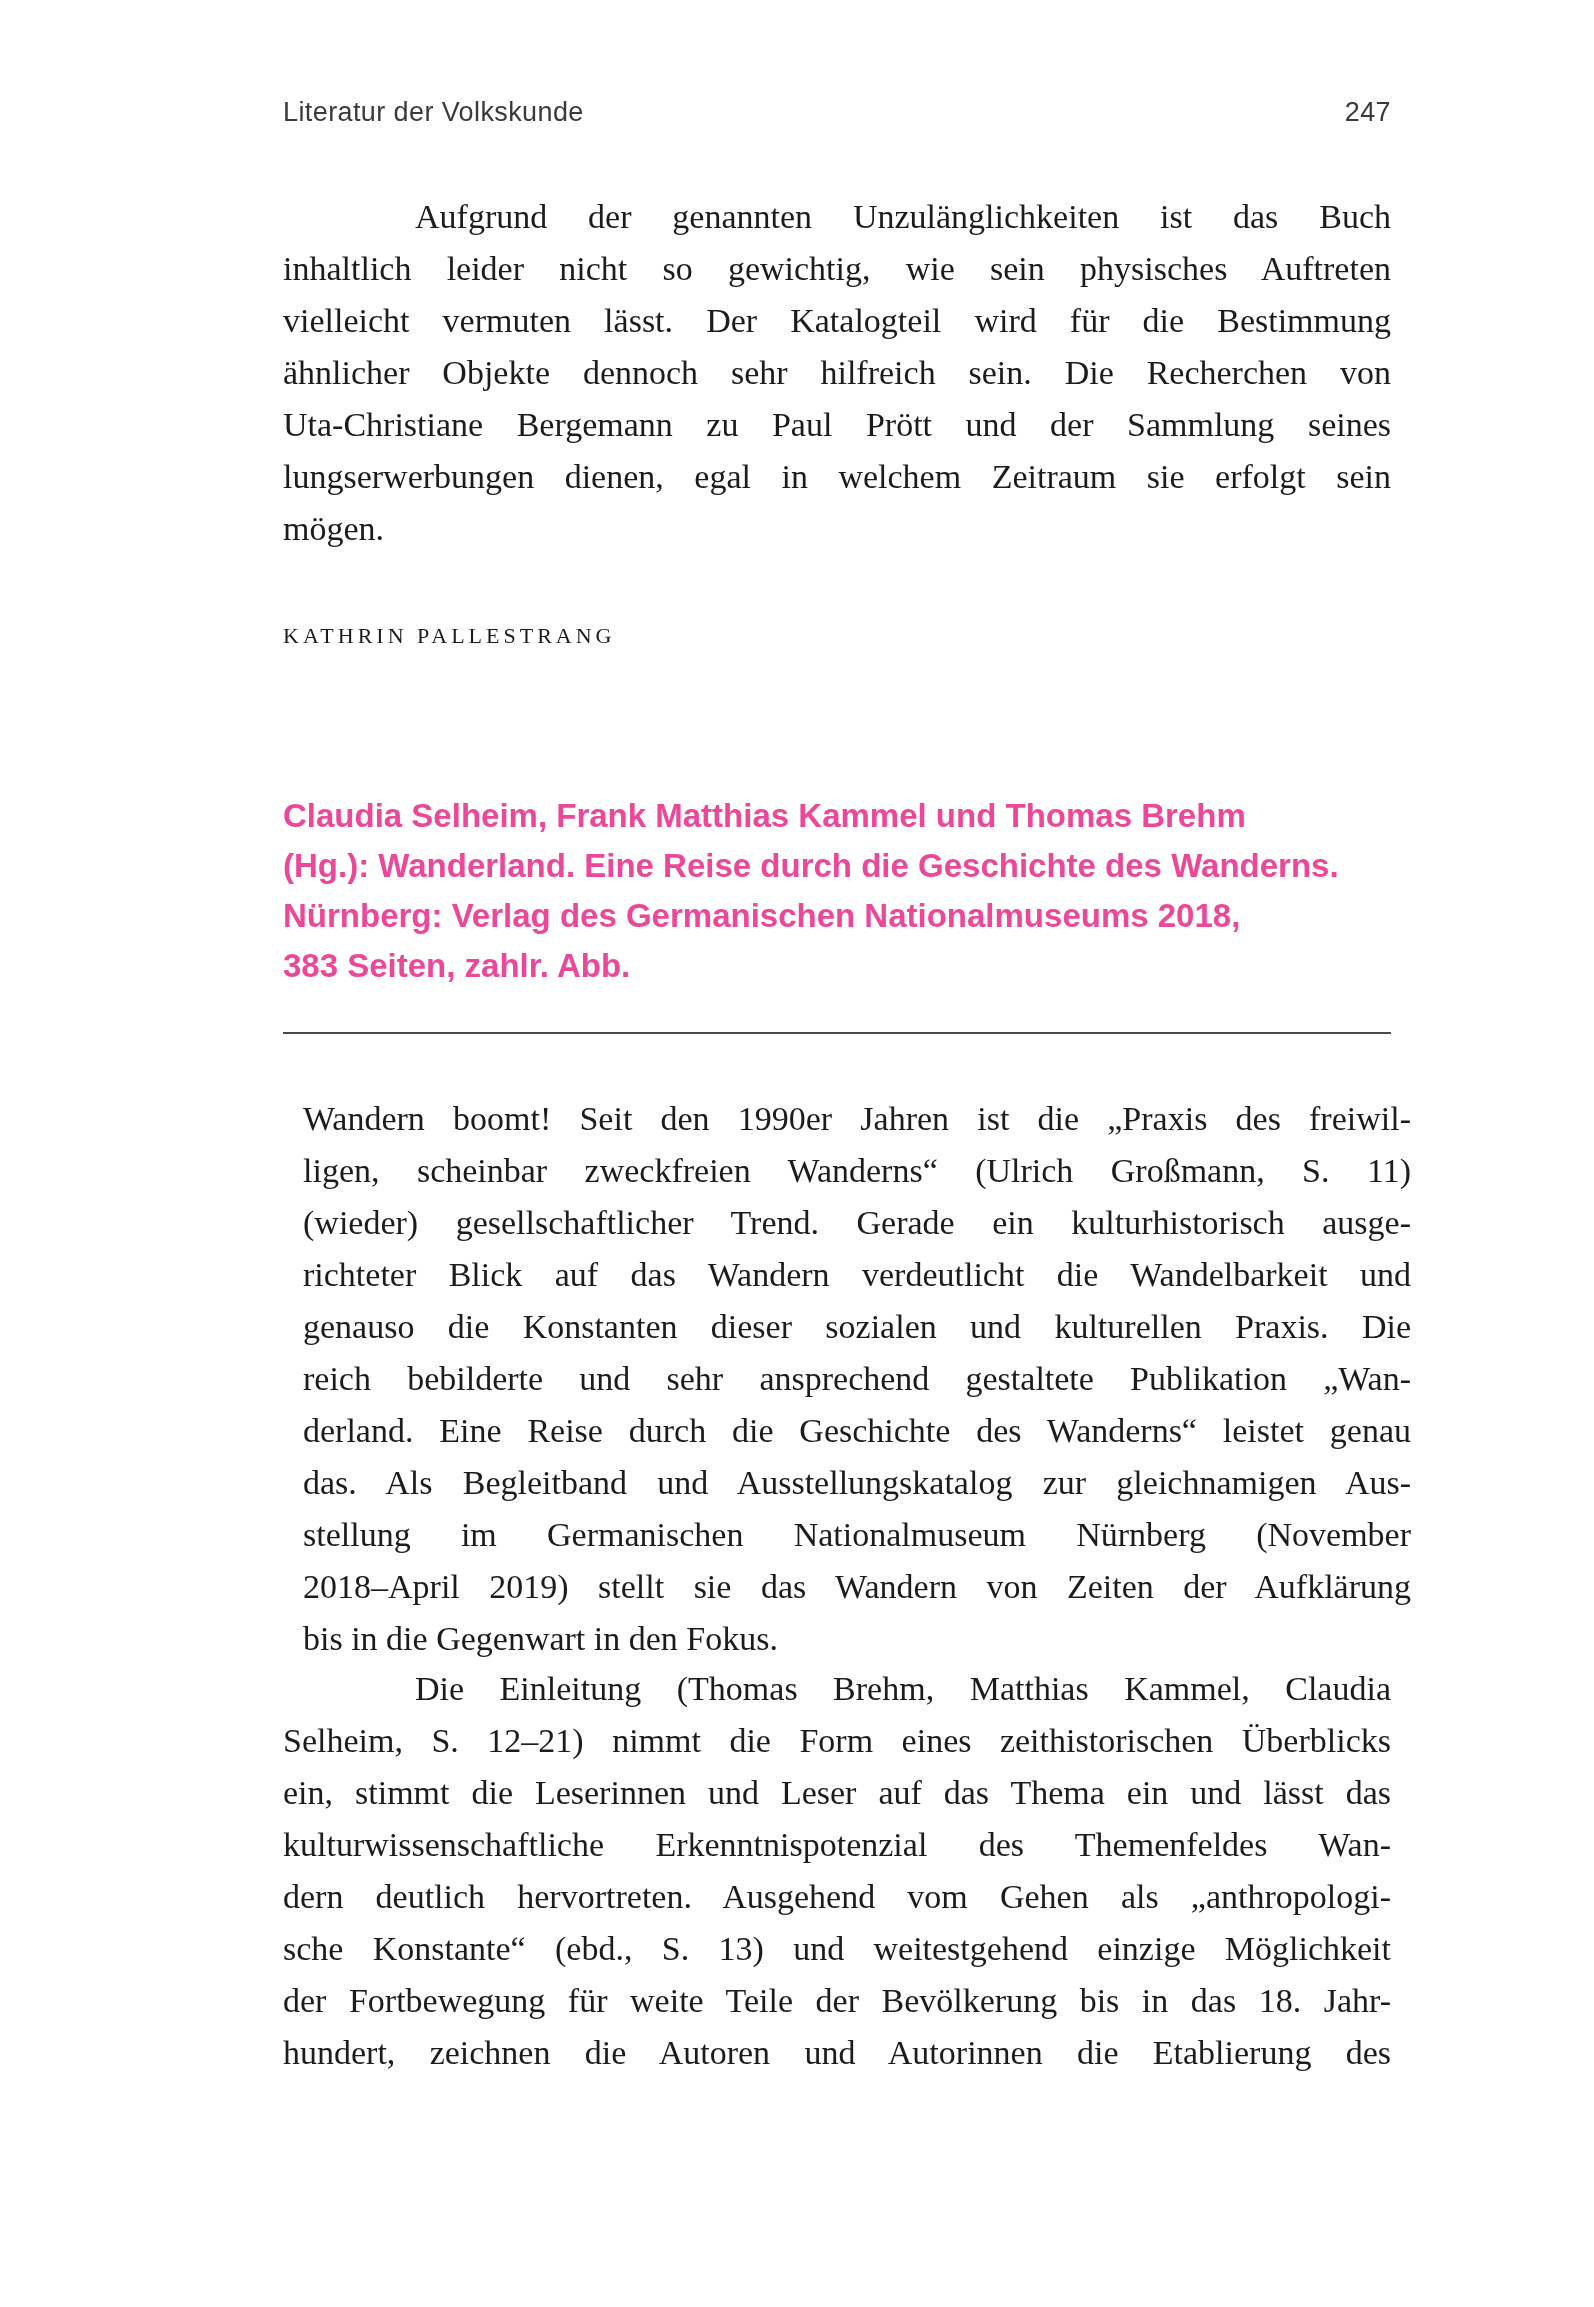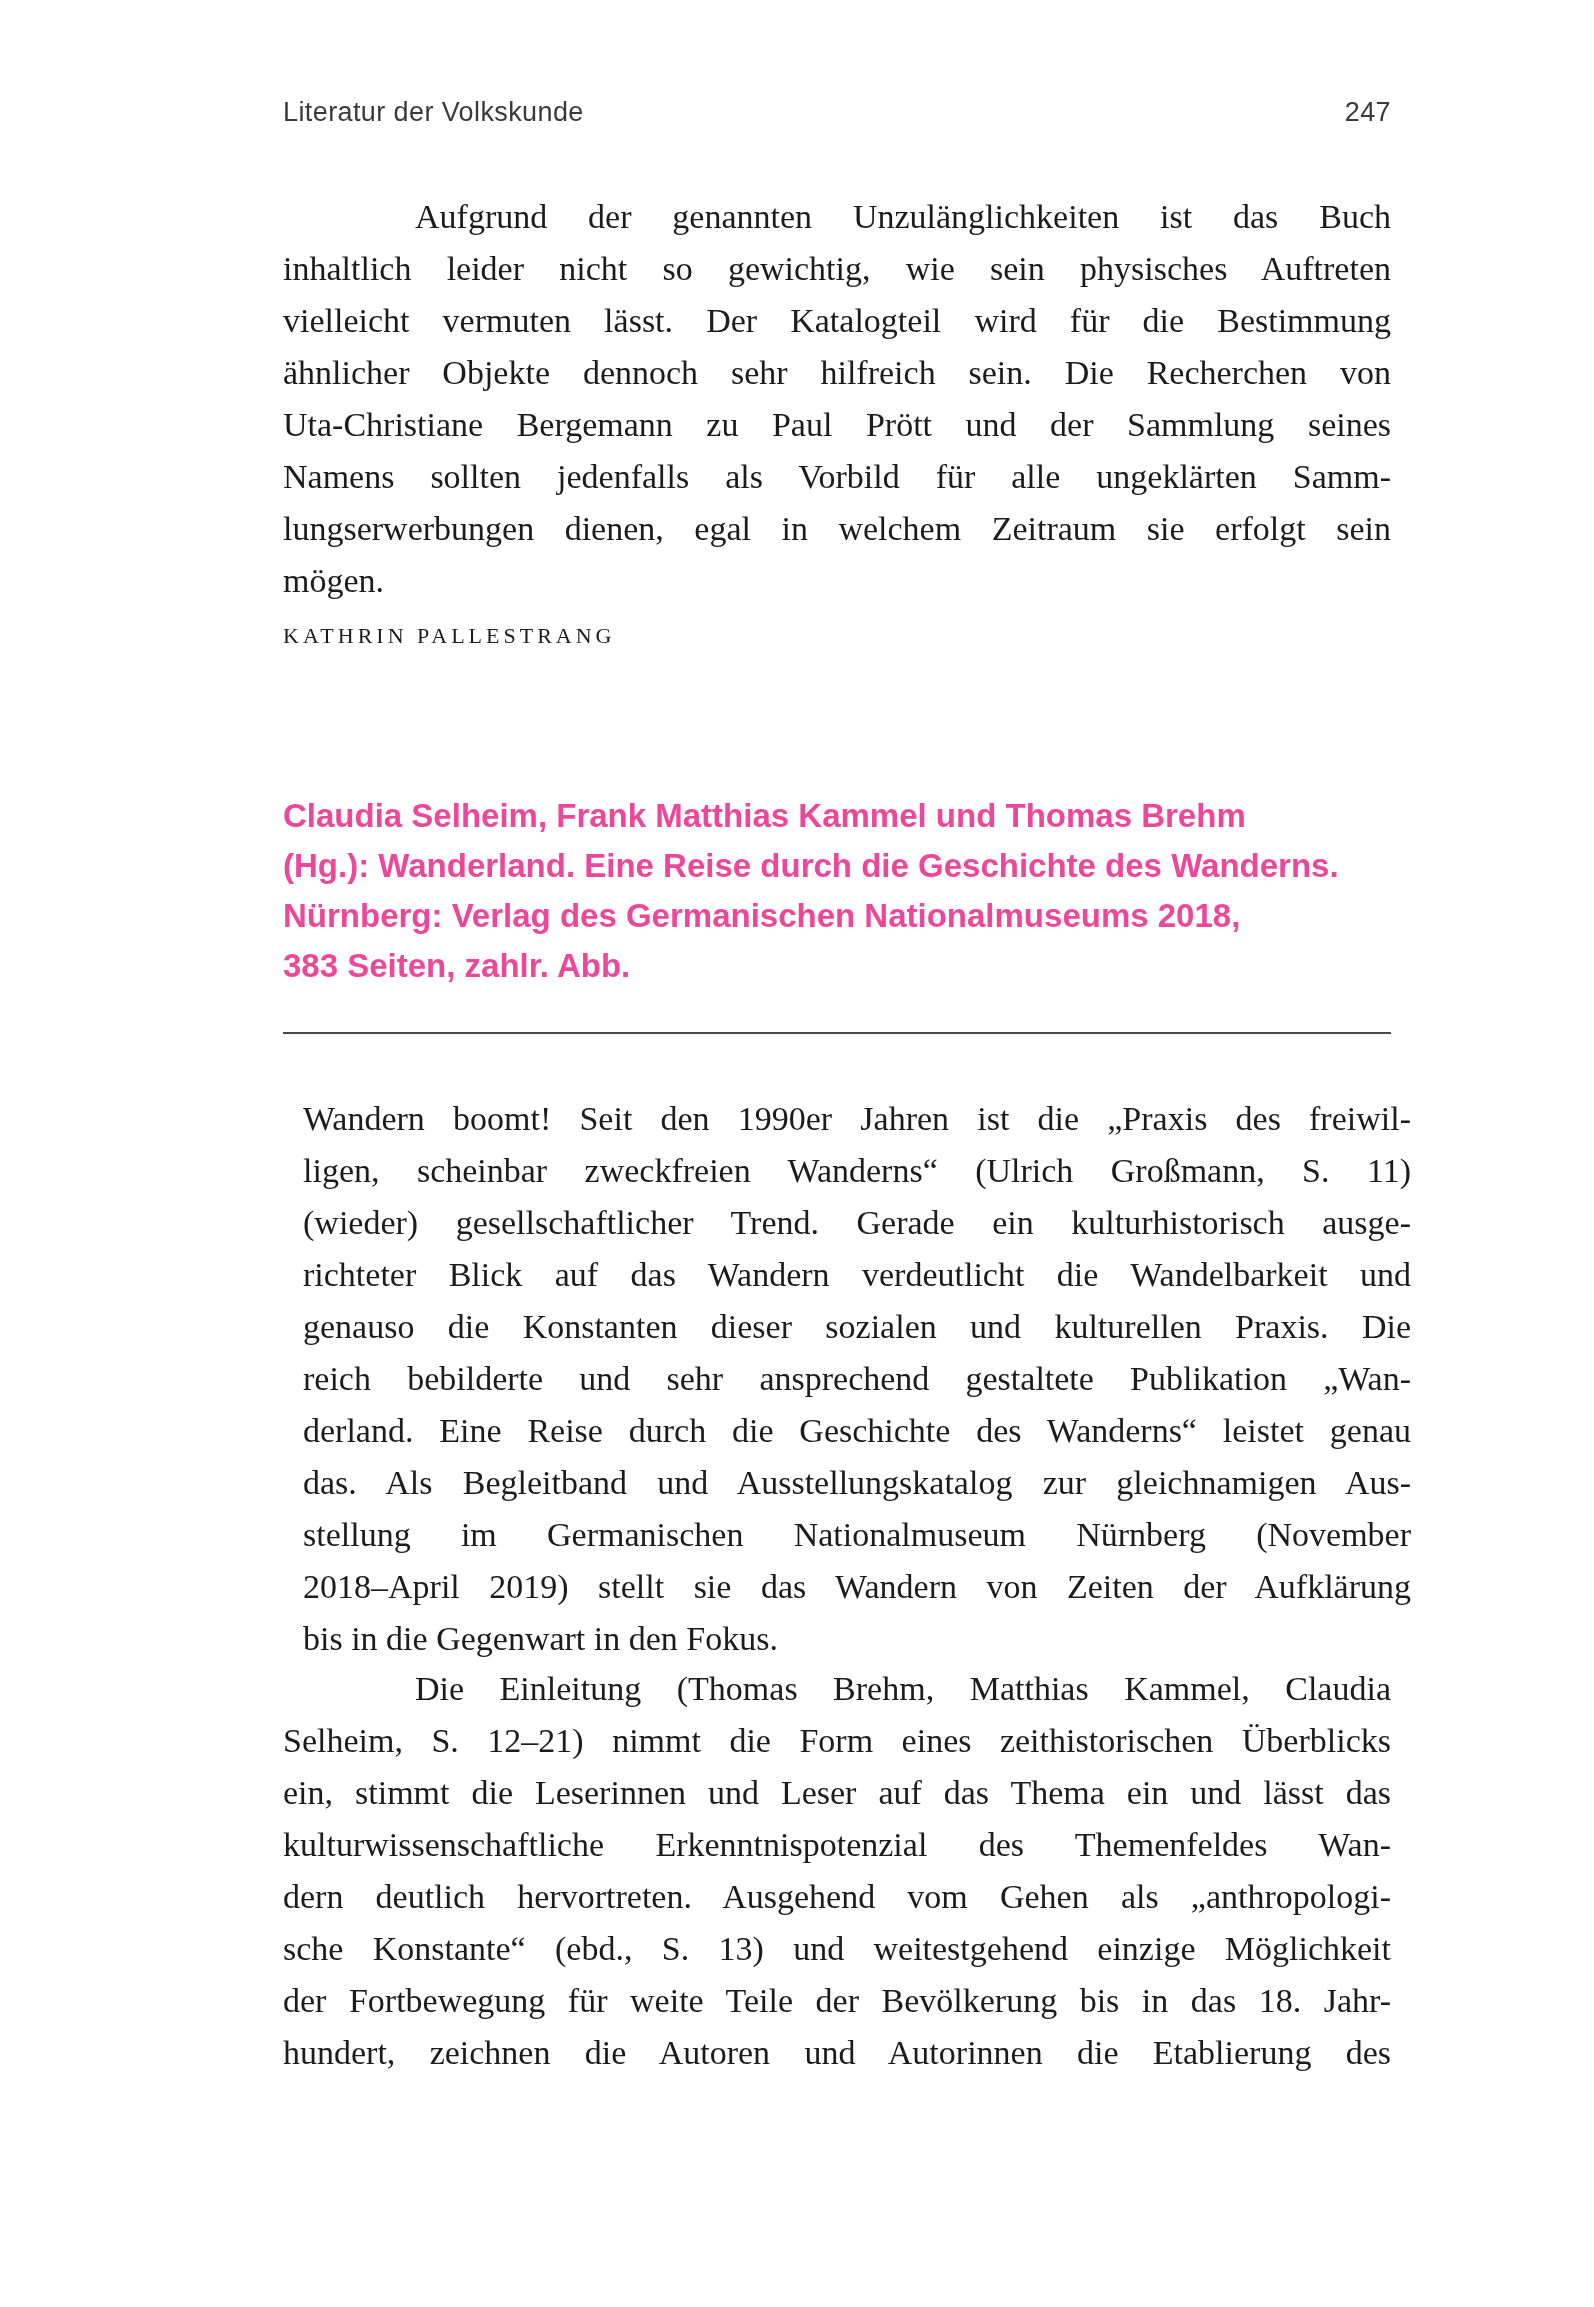--- a/index.html
+++ b/index.html
@@ -56,21 +56,20 @@
   <span>Literatur der Volkskunde</span>
   <span>247</span>
 </header>
 
 <div class="block closing-paragraph">
     <div class="tline indent">Aufgrund der genannten Unzulänglichkeiten ist das Buch</div>
     <div class="tline">inhaltlich leider nicht so gewichtig, wie sein physisches Auftreten</div>
     <div class="tline">vielleicht vermuten lässt. Der Katalogteil wird für die Bestimmung</div>
     <div class="tline">ähnlicher Objekte dennoch sehr hilfreich sein. Die Recherchen von</div>
     <div class="tline">Uta-Christiane Bergemann zu Paul Prött und der Sammlung seines</div>
-    <div class="tline">Namens sollten jedenfalls als Vorbild für alle ungeklärten Samm-</div>
     <div class="tline">lungserwerbungen dienen, egal in welchem Zeitraum sie erfolgt sein</div>
     <div class="tline endline">mögen.</div>
   </div>
 
 <div class="block reviewer">KATHRIN PALLESTRANG</div>
 
 <div class="block book-heading">
     <div class="tline">Claudia Selheim, Frank Matthias Kammel und Thomas Brehm</div>
     <div class="tline">(Hg.): Wanderland. Eine Reise durch die Geschichte des Wanderns.</div>
     <div class="tline">Nürnberg: Verlag des Germanischen Nationalmuseums 2018,</div>

